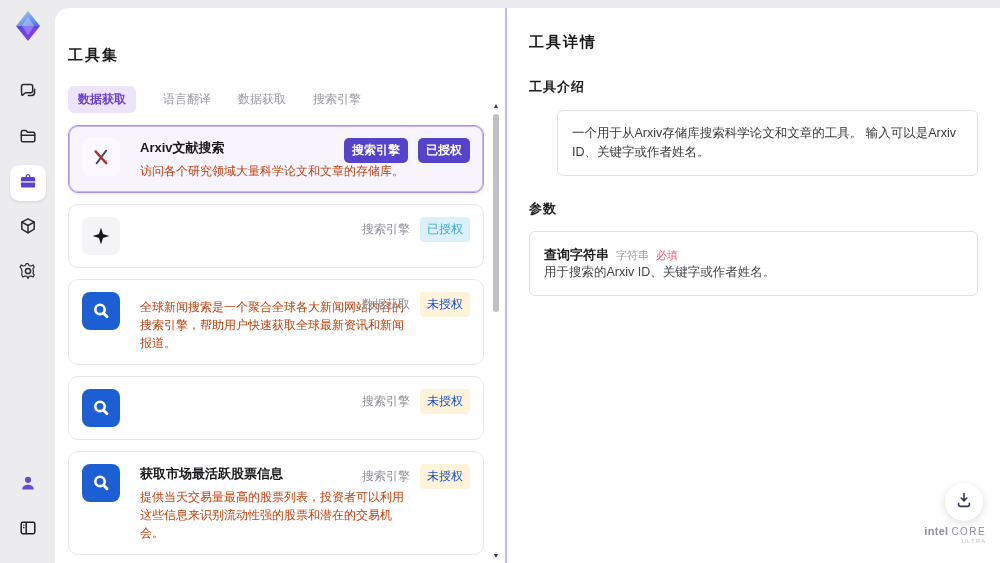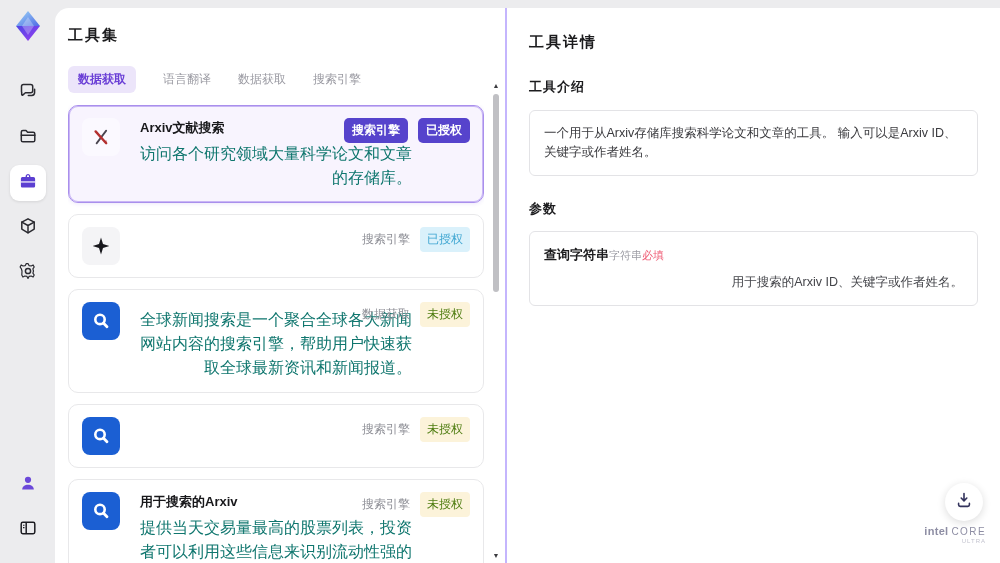--- a/index.html
+++ b/index.html
@@ -15,61 +15,61 @@
           display:flex; flex-direction:column; align-items:center; z-index:3; }
   .logo { margin-top:7px; width:38px; height:38px; display:flex; align-items:center; justify-content:center; }
   .rail-nav { margin-top:30px; display:flex; flex-direction:column; gap:9px; }
   .rail-btn { width:36px; height:36px; border-radius:9px; display:flex; align-items:center; justify-content:center; cursor:pointer; }
   .rail-btn.active { background:#ffffff; box-shadow:0 1px 3px rgba(0,0,0,.10); }
   .rail-foot { margin-top:auto; margin-bottom:15px; display:flex; flex-direction:column; gap:9px; }
   
   .main { position:absolute; left:55px; top:8px; right:0; bottom:0;
           background:#ffffff; border-top-left-radius:14px; display:flex; overflow:hidden; }
   
-  .list-col { width:450px; flex:none; position:relative; padding:18px 0 0 13px; }
+  .list-col { width:450px; flex:none; position:relative; padding:18px 0 0 13px;margin-top:20px; }
   .list-title { font-size:15px; font-weight:bold; letter-spacing:2px; }
   .tabs { margin-top:21px; display:flex; gap:27px; align-items:center; font-size:12px; color:#9a9aa2; }
   .tab { padding:5px 0; cursor:pointer; white-space:nowrap; }
   .tab.active { background:#ece5fa; color:#6a3fd6; padding:5px 10px; border-radius:6px; font-weight:bold; }
   .cards { margin-top:12px; width:416px; display:flex; flex-direction:column; gap:11px; height:462px; overflow:hidden; }
   .card { position:relative; background:#fff; border:1px solid #e8e8ea; border-radius:10px;
           padding:12px 13px; display:flex; gap:20px; cursor:pointer; flex:none; }
   .card.selected { background:#f8f4fe; border:1px solid #a98fec; box-shadow:0 0 0 1px #c9b6f5 inset, 0 1px 4px rgba(106,63,214,.12); }
   .tool-icon { width:38px; height:38px; border-radius:8px; flex:none;
                display:flex; align-items:center; justify-content:center; background:#f4f4f6; }
   .tool-icon.arxiv-icon { background:#fbf9ff; }
   .tool-icon.news-search-icon, .tool-icon.stock-search-icon { background:#1b5fd3; }
   .card-main { flex:1; min-width:0; padding-top:1px; }
   .card-title { font-size:13px; font-weight:bold; color:#18181b; }
-  .card-desc { font-size:16px; color:#0f766e; line-height:1.5; margin-top:5px; max-width:272px;text-align:right; }
+  .card-desc { font-size:12px; color:#c2410c; line-height:1.5; margin-top:5px; max-width:272px; }
   .card-tags { position:absolute; top:12px; right:13px; display:flex; gap:10px; align-items:center; }
   .badge-solid { background:#5643cc; color:#fff; font-size:12px; font-weight:bold; padding:4px 8px; border-radius:5px; }
   .cat-plain { color:#8f9097; font-size:12px; }
   .badge-blue { background:#daf1fb; color:#41a7d2; font-size:12px; padding:4px 7px; border-radius:4px; }
-  .badge-yellow { background:#fcf3da; color:#4d7c0f; font-size:12px; padding:4px 7px; border-radius:4px; }
+  .badge-yellow { background:#fcf3da; color:#1d4ed8; font-size:12px; padding:4px 7px; border-radius:4px; }
   
   .scrollbar { position:absolute; right:4px; top:74px; bottom:4px; width:10px; }
   .scroll-arrow { position:absolute; left:1px; width:8px; font-size:7px; color:#3c3c40; line-height:7px; text-align:center; cursor:pointer; }
   .scroll-arrow.up { top:0; }
   .scroll-arrow.down { bottom:0; }
   .scroll-thumb { position:absolute; left:2px; top:12px; width:6px; height:198px; background:#c0c0c4; border-radius:3px; cursor:pointer; }
   
   .detail-col { flex:1; border-left:2px solid #c4b5fd; padding:18px 22px; position:relative; background:#fff; }
   .detail-title { font-size:15px; font-weight:bold; letter-spacing:2px; margin-top:7px; }
   .section-h { font-size:13px; font-weight:bold; letter-spacing:1px; }
   .intro-h { margin-top:26px; }
   .intro-box { margin-top:14px; border:1px solid #e3e3e6; border-radius:6px; padding:13px 14px;
-               font-size:12.5px; color:#3a3a3e; line-height:1.5; }
+               font-size:12.5px; color:#3a3a3e; line-height:1.5;margin-left:28px; }
   .params-h { margin-top:24px; }
   .param-box { margin-top:13px; border:1px solid #e3e3e6; border-radius:6px; padding:14px; }
-  .param-head { display:flex; align-items:baseline; }
+  .param-head { display:flex; align-items:baseline; gap:7px; }
   .param-name { font-size:13px; font-weight:bold; }
   .param-type { font-size:11px; color:#9a9aa2; }
   .param-required { font-size:11px; color:#ef5b74; }
-  .param-desc { margin-top:10px; font-size:12.5px; color:#44454a;text-align:right; }
+  .param-desc { font-size:12.5px; color:#44454a; }
   
   .download-fab { position:absolute; right:17px; bottom:42px; width:38px; height:38px; border-radius:50%;
                   background:#fff; box-shadow:0 2px 8px rgba(0,0,0,.14); display:flex;
                   align-items:center; justify-content:center; cursor:pointer; z-index:5; }
   .intel-badge { position:absolute; right:14px; bottom:18px; text-align:right; color:#8e8ea4; z-index:5; line-height:1.1; }
   .intel-line1 { font-size:11px; }
   .intel-word { font-weight:bold; letter-spacing:.3px; }
   .core-word { text-transform:uppercase; letter-spacing:1.4px; font-size:10px; }
   .ultra-word { display:block; font-size:6px; letter-spacing:1px; opacity:.55; text-transform:uppercase; }
 </style>
@@ -227,21 +227,21 @@
     </div>
   </div>
         <div class="card">
     <span class="tool-icon stock-search-icon">
             <svg width="22" height="22" viewBox="0 0 22 22" fill="none" stroke="#ffffff" stroke-linecap="round">
               <circle cx="10" cy="9.4" r="4.7" stroke-width="2.6"></circle>
               <path d="M13.6 13.2l3.4 3.5" stroke-width="2.8"></path>
             </svg>
           </span>
     <div class="card-main">
-      <div class="card-title">用于搜索的Arxiv</div>
+      <div class="card-title">获取市场最活跃股票信息</div>
       <div class="card-desc">提供当天交易量最高的股票列表，投资者可以利用这些信息来识别流动性强的股票和潜在的交易机会。</div>
     </div>
     <div class="card-tags">
       <span class="cat-plain">搜索引擎</span>
       <span class="badge-yellow">未授权</span>
     </div>
   </div>
       </div>
     <div class="scrollbar">
       <div class="scroll-arrow up">▲</div>

